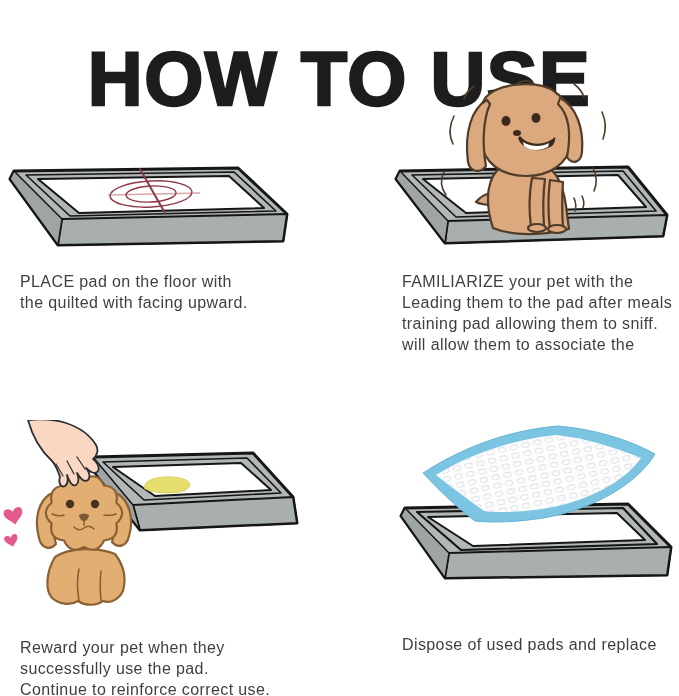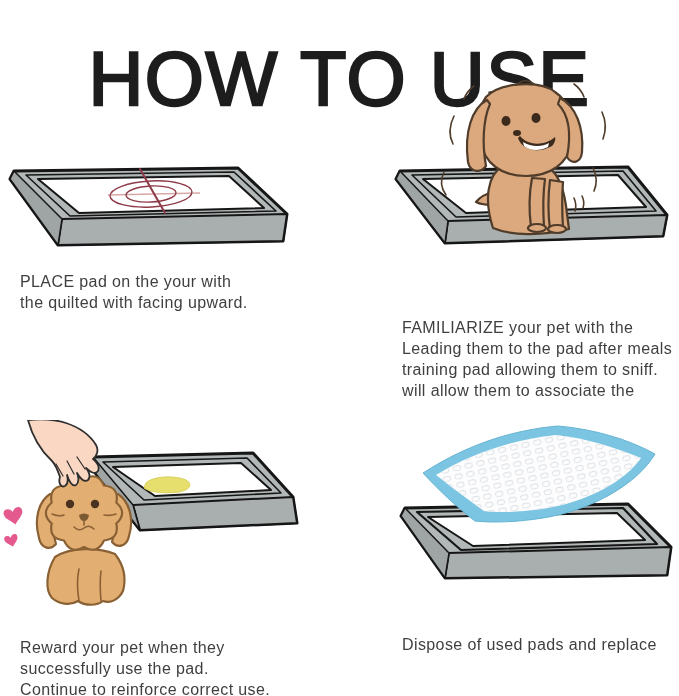--- a/index.html
+++ b/index.html
@@ -2,21 +2,21 @@
 <html style="--title: #1d1d1d; --text: #3f3f3f; --tray-gray: #b2b7b7; --tray-front: #a9afaf; --outline: #161616; --puppy-tan: #dca87e; --poodle-tan: #e3ae72; --hand-skin: #f9d7c2; --heart-pink: #e4598e; --urine-yellow: #e6df6e; --pad-blue: #7cc5e2; --target-red: #8e3a48;"><head>
 <meta charset="utf-8">
 <style>
   html,body { margin:0; padding:0; background:#fff; }
   .page {
     position:relative; width:679px; height:696px; background:#ffffff;
     overflow:hidden; font-family:"Liberation Sans", sans-serif;
   }
   .title {
     position:absolute; top:-10px; left:0; width:100%;
-    text-align:center; font-weight:400; font-size:76px; line-height:76px;
+    text-align:center; font-weight:700; font-size:76px; line-height:76px;
     letter-spacing:1.5px; color:var(--title);
     -webkit-text-stroke:2.4px var(--title);
   }
   .illus { position:absolute; }
   .caption {
     position:absolute; font-size:16px; line-height:21px; letter-spacing:0.4px;
     color:var(--text); font-weight:400;
   }
   .caption div { white-space:nowrap; }
 
@@ -157,25 +157,25 @@
       <polygon class="pad-surface" points="35,99 224,95 252,122 80,128"></polygon>
     </g>
     <g>
       <path class="pad-edge" d="M30,55 C75,26 120,12 165,8 C200,11 235,21 262,36 C245,65 200,92 150,100 C125,104 100,105 82,103 C62,88 44,70 30,55 Z"></path>
       <path class="pad-inner" d="M43,57 C82,33 124,21 163,17 C192,20 221,29 248,40 C232,63 195,84 149,91 C127,94 106,95 91,93 C74,81 57,68 43,57 Z"></path>
       <path fill="url(#quilt)" d="M43,57 C82,33 124,21 163,17 C192,20 221,29 248,40 C232,63 195,84 149,91 C127,94 106,95 91,93 C74,81 57,68 43,57 Z"></path>
     </g>
   </svg>
 
   <div class="caption" style="left:20px; top:271px;">
-    <div>PLACE pad on the your with</div>
+    <div>PLACE pad on the floor with</div>
     <div>the quilted with facing upward.</div>
   </div>
 
-  <div class="caption" style="left:402px; top:271px;margin-top:46px;">
+  <div class="caption" style="left:402px; top:271px;">
     <div>FAMILIARIZE your pet with the</div>
     <div>Leading them to the pad after meals</div>
     <div>training pad allowing them to sniff.</div>
     <div>will allow them to associate the</div>
   </div>
 
   <div class="caption" style="left:20px; top:637px;">
     <div>Reward your pet when they</div>
     <div>successfully use the pad.</div>
     <div>Continue to reinforce correct use.</div>

